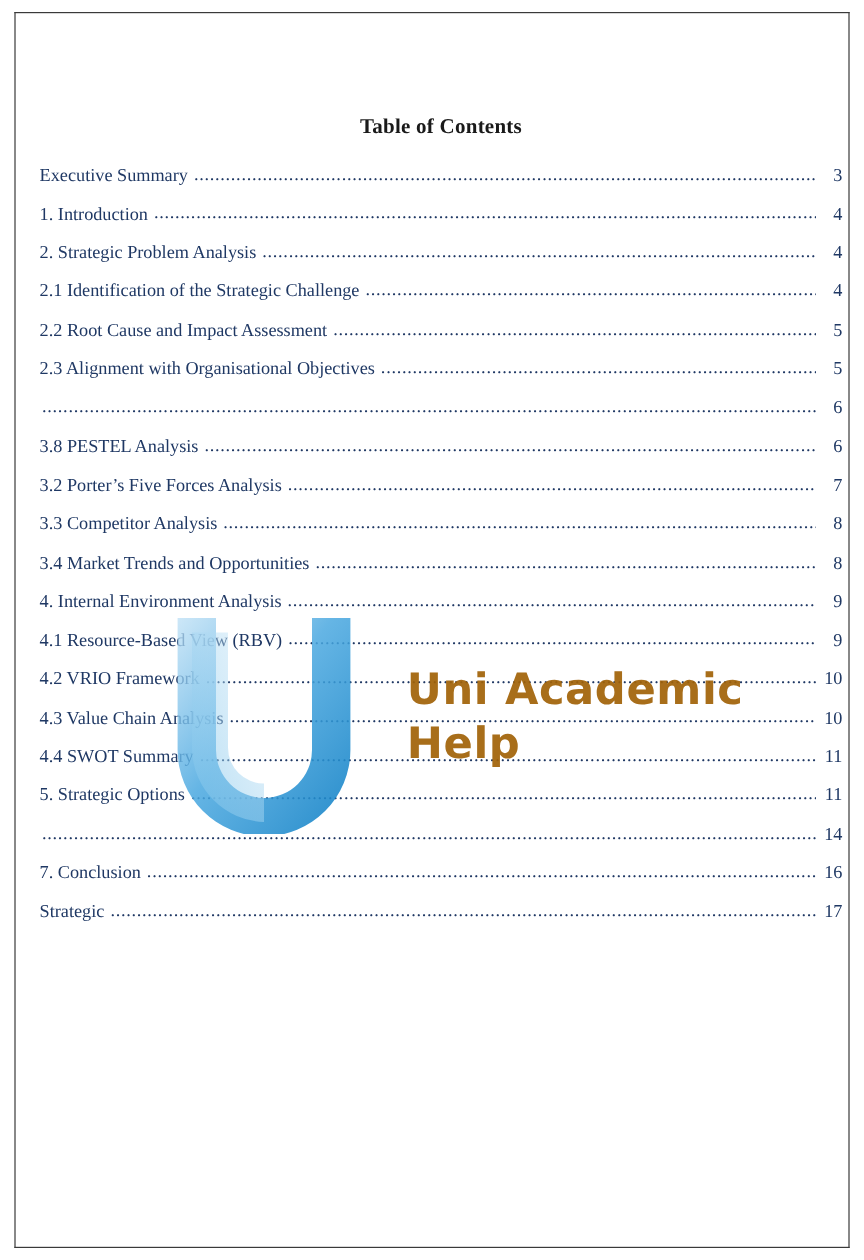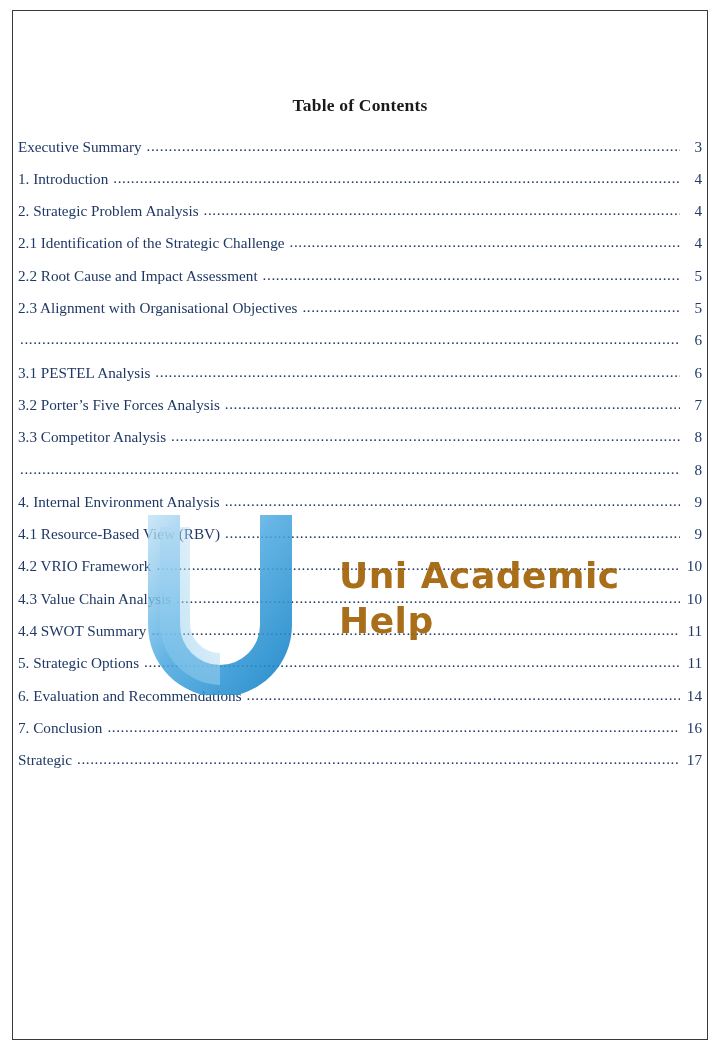--- a/index.html
+++ b/index.html
@@ -47,21 +47,21 @@
   .page-border-bottom {
     position: absolute;
     left: 12px;
     right: 12px;
     bottom: 10px;
     height: 0;
     border-bottom: 1.5px solid #3a3a3a;
   }
   .content {
     position: absolute;
-    left: 18px;
+    left: 33px;
     right: 18px;
     top: 95px;
   }
   .doc-title {
     text-align: center;
     font-size: 17.5px;
     font-weight: bold;
     color: #1a1a1a;
     letter-spacing: 0.2px;
     margin: 0 0 14px 0;
@@ -176,35 +176,36 @@
         <li class="toc-entry">
           <span class="toc-label">2.3 Alignment with Organisational Objectives</span>
           <span class="toc-dots">........................................................................................................................................................................................................................</span>
           <span class="toc-page">5</span>
         </li>
         <li class="toc-entry">
           <span class="toc-dots">........................................................................................................................................................................................................................</span>
           <span class="toc-page">6</span>
         </li>
         <li class="toc-entry">
-          <span class="toc-label">3.1 PESTEL Analysis</span>
+          <span class="toc-label">3.8 PESTEL Analysis</span>
           <span class="toc-dots">........................................................................................................................................................................................................................</span>
           <span class="toc-page">6</span>
         </li>
         <li class="toc-entry">
           <span class="toc-label">3.2 Porter’s Five Forces Analysis</span>
           <span class="toc-dots">........................................................................................................................................................................................................................</span>
           <span class="toc-page">7</span>
         </li>
         <li class="toc-entry">
           <span class="toc-label">3.3 Competitor Analysis</span>
           <span class="toc-dots">........................................................................................................................................................................................................................</span>
           <span class="toc-page">8</span>
         </li>
         <li class="toc-entry">
+          <span class="toc-label">3.4 Market Trends and Opportunities</span>
           <span class="toc-dots">........................................................................................................................................................................................................................</span>
           <span class="toc-page">8</span>
         </li>
         <li class="toc-entry">
           <span class="toc-label">4. Internal Environment Analysis</span>
           <span class="toc-dots">........................................................................................................................................................................................................................</span>
           <span class="toc-page">9</span>
         </li>
         <li class="toc-entry">
           <span class="toc-label">4.1 Resource-Based View (RBV)</span>
@@ -225,21 +226,20 @@
           <span class="toc-label">4.4 SWOT Summary</span>
           <span class="toc-dots">........................................................................................................................................................................................................................</span>
           <span class="toc-page">11</span>
         </li>
         <li class="toc-entry">
           <span class="toc-label">5. Strategic Options</span>
           <span class="toc-dots">........................................................................................................................................................................................................................</span>
           <span class="toc-page">11</span>
         </li>
         <li class="toc-entry">
-          <span class="toc-label">6. Evaluation and Recommendations</span>
           <span class="toc-dots">........................................................................................................................................................................................................................</span>
           <span class="toc-page">14</span>
         </li>
         <li class="toc-entry">
           <span class="toc-label">7. Conclusion</span>
           <span class="toc-dots">........................................................................................................................................................................................................................</span>
           <span class="toc-page">16</span>
         </li>
         <li class="toc-entry">
           <span class="toc-label">Strategic</span>

